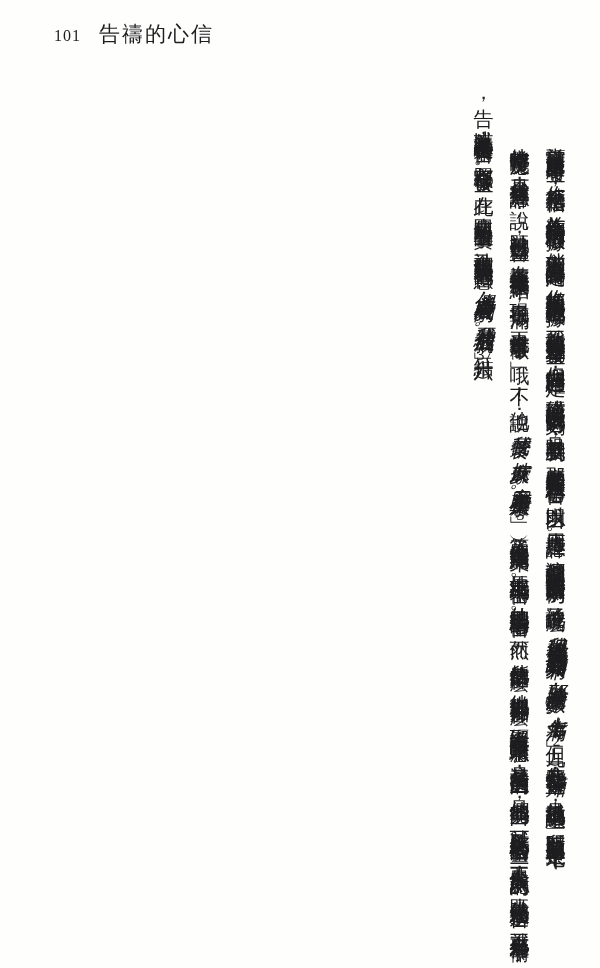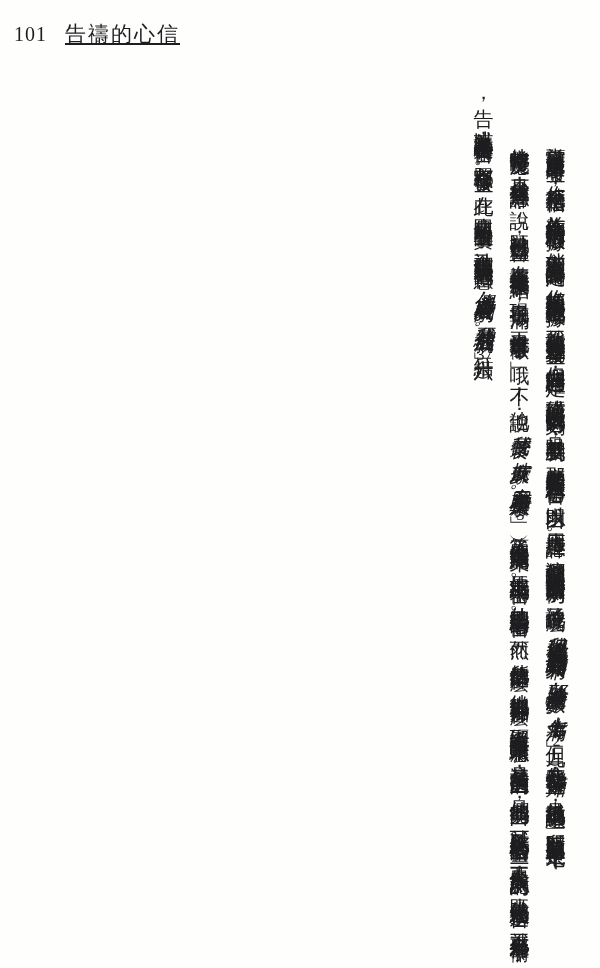--- a/index.html
+++ b/index.html
@@ -7,25 +7,26 @@
   body{
     width:600px;height:968px;position:relative;overflow:hidden;
     background:var(--paper);color:var(--ink);
     font-family:"Liberation Serif", serif;
   }
   .header{
     position:absolute;top:20px;left:14px;
     display:flex;align-items:baseline;gap:18px;
   }
   .page-num{
-    font-size:20px;letter-spacing:1px;
+    font-size:16px;letter-spacing:1px;
     font-family:"Liberation Serif", serif;
+    margin-left:40px;
   }
   .running-title{
-    font-size:21px;letter-spacing:2px;font-weight:500;text-decoration:underline;
+    font-size:21px;letter-spacing:2px;font-weight:500;
   }
   .vtext{
     position:absolute;top:92px;right:26px;height:852px;
     writing-mode:vertical-rl;text-orientation:mixed;
     font-size:20px;line-height:35px;letter-spacing:1.2px;
     line-break:strict;
   }
   .para{margin:0;text-indent:2em;}
   .normal{font-style:normal;}
   .scripture{font-style:italic;}

